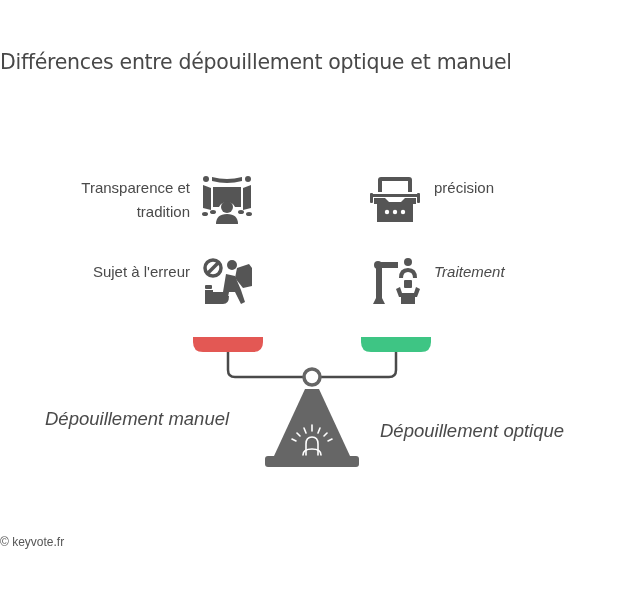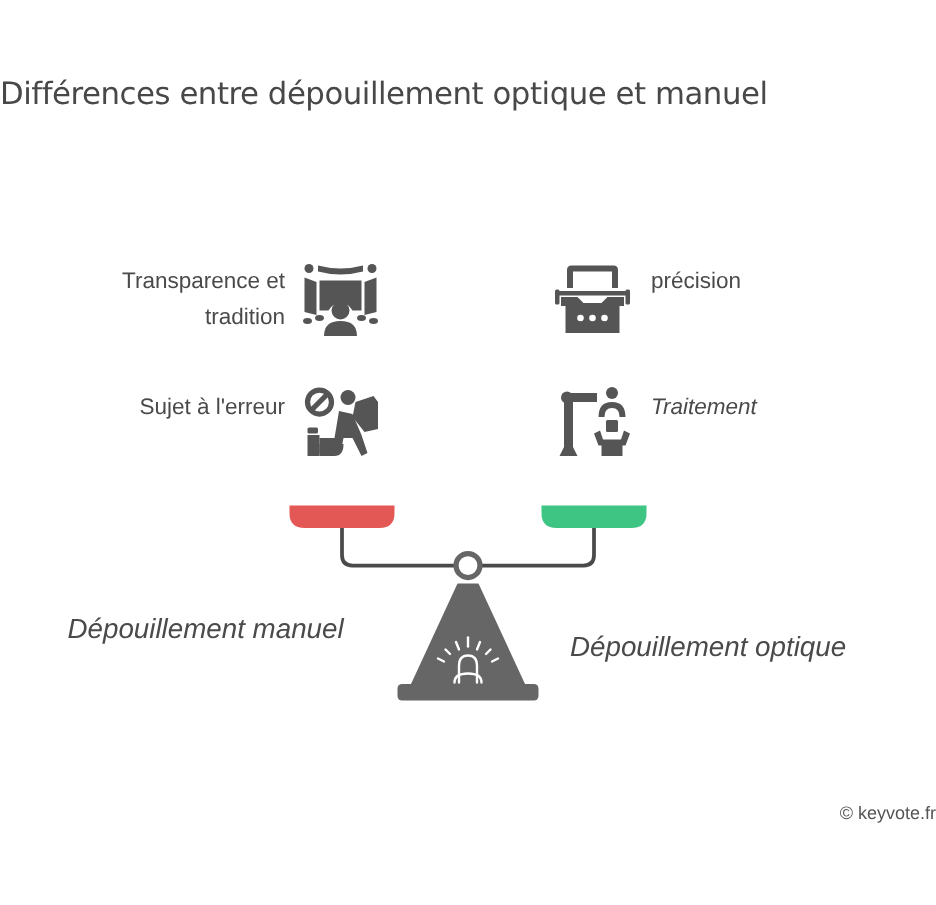--- a/index.html
+++ b/index.html
@@ -12,21 +12,21 @@
       font-family: "DejaVu Sans", sans-serif; font-weight: normal; font-size: 20.5px; color: #484848;
       letter-spacing: -0.3px;
     }
     .label {
       position: absolute; font-size: 15px; line-height: 24px; color: #4a4a4a;
     }
     .label.right-align { text-align: right; }
     .icon { position: absolute; width: 52px; height: 52px; }
     .icon svg { width: 100%; height: 100%; display: block; }
     .side-title { position: absolute; font-size: 18.5px; color: #4a4a4a; white-space: nowrap; font-style: italic; }
-    .footer { position: absolute; left: 0; width: 624px; top: 535px; text-align: right; font-size: 12px; color: #555; }
+    .footer { position: absolute; left: 0; width: 624px; top: 535px; text-align: left; font-size: 12px; color: #555; }
     #scale { position: absolute; left: 0; top: 0; width: 624px; height: 603px; }
   </style>
 </head>
 <body>
 
 <div class="title">Différences entre dépouillement optique et manuel</div>
 
 <div class="label right-align" style="left:20px; top:176px; width:170px;">
   <div>Transparence et</div>
   <div>tradition</div>

